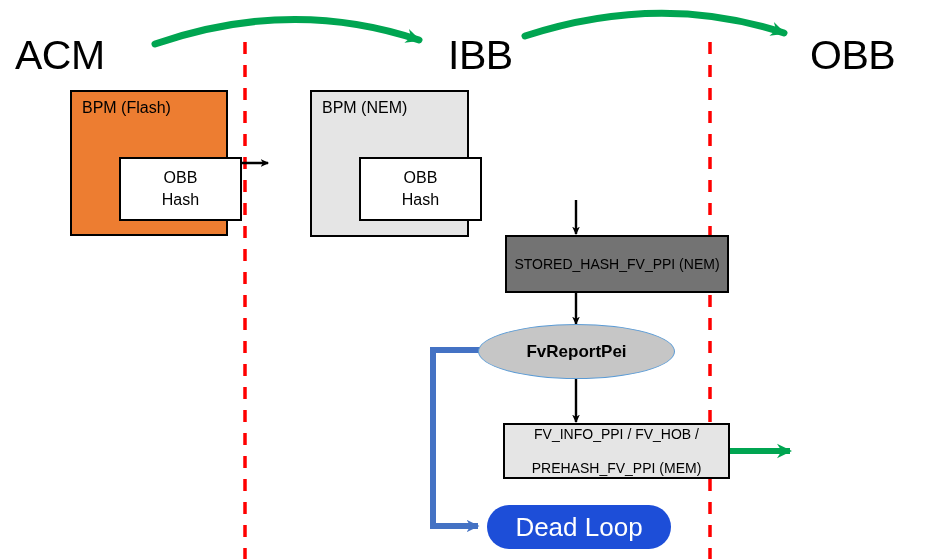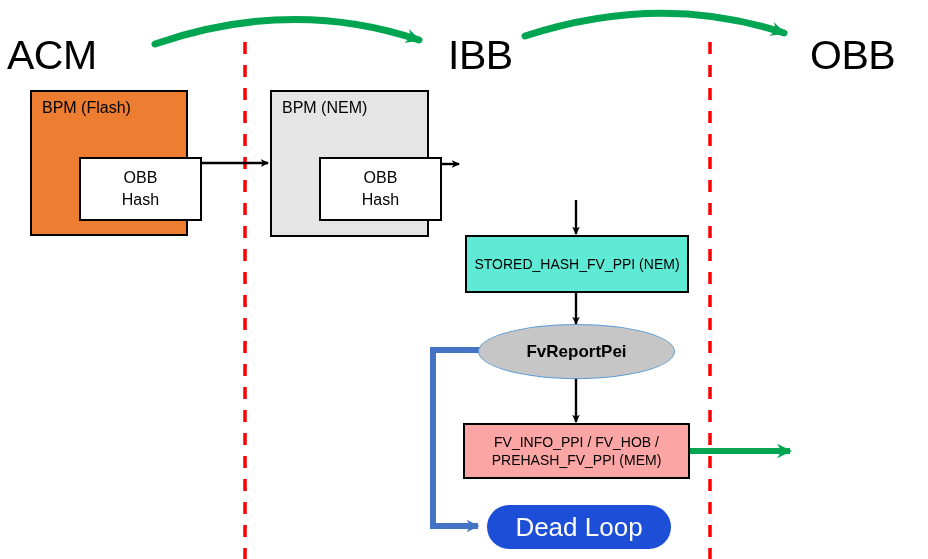--- a/index.html
+++ b/index.html
@@ -42,20 +42,21 @@
 
   
   .node {
     position: absolute;
     box-sizing: border-box;
     display: flex;
     align-items: center;
     justify-content: center;
     text-align: center;
     color: #000000;
+    margin-left: 40px;
   }
 
   .bpm-box {
     border: 2px solid #000000;
     display: block;
   }
   .bpm-box .bpm-title {
     position: absolute;
     left: 10px;
     top: 7px;
@@ -80,22 +81,22 @@
     line-height: 1.35;
     color: #000000;
   }
 
   .proc-box {
     border: 2px solid #000000;
     font-size: 14px;
     line-height: 1.3;
     padding: 0 6px;
   }
-  .proc-green { background: #5eead4; }
-  .proc-blue  { background: #fca5a5; }
+  .proc-green { background: #737373; }
+  .proc-blue  { background: #e5e5e5; justify-content: space-between; }
 
   .ellipse-node {
     position: absolute;
     box-sizing: border-box;
     background: #C6C6C6;
     border: 1.5px solid #5B9BD5;
     border-radius: 50%;
     display: flex;
     align-items: center;
     justify-content: center;
@@ -157,21 +158,21 @@
 
     <line x1="576" y1="293" x2="576" y2="324" stroke="#000000" stroke-width="2.4" marker-end="url(#arrow-black)"></line>
 
     <line x1="576" y1="378" x2="576" y2="422" stroke="#000000" stroke-width="2.4" marker-end="url(#arrow-black)"></line>
 
     <line x1="690" y1="451" x2="790" y2="451" stroke="#00A551" stroke-width="6" marker-end="url(#arrow-green)"></line>
 
     <path d="M481,350 L433,350 L433,526 L478,526" fill="none" stroke="#4472C4" stroke-width="6" stroke-linejoin="miter" stroke-linecap="butt" marker-end="url(#arrow-blue)"></path>
   </svg>
 
-  <div class="phase-label" style="left:7px; top:35px;">ACM</div>
+  <div class="phase-label" style="left:15px; top:35px;">ACM</div>
   <div class="phase-label" style="left:448px; top:35px;">IBB</div>
   <div class="phase-label" style="left:810px; top:35px;">OBB</div>
 
   <div class="node bpm-box bpm-flash" style="left:30px; top:90px; width:158px; height:146px;">
     <div class="bpm-title">BPM (Flash)</div>
     <div class="hash-box" style="left:47px; top:65px; width:123px; height:64px;">
       <span>OBB</span>
       <span>Hash</span>
     </div>
   </div>

